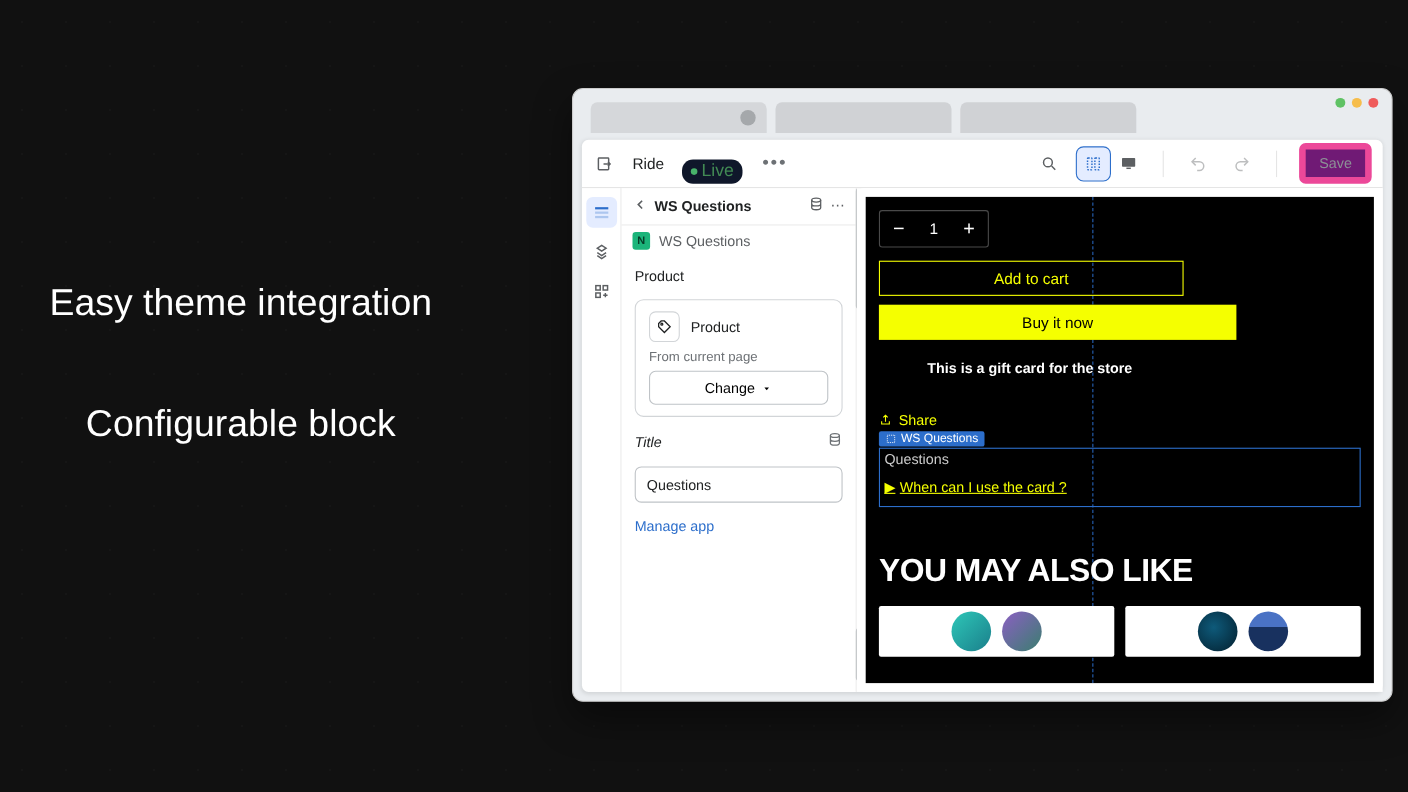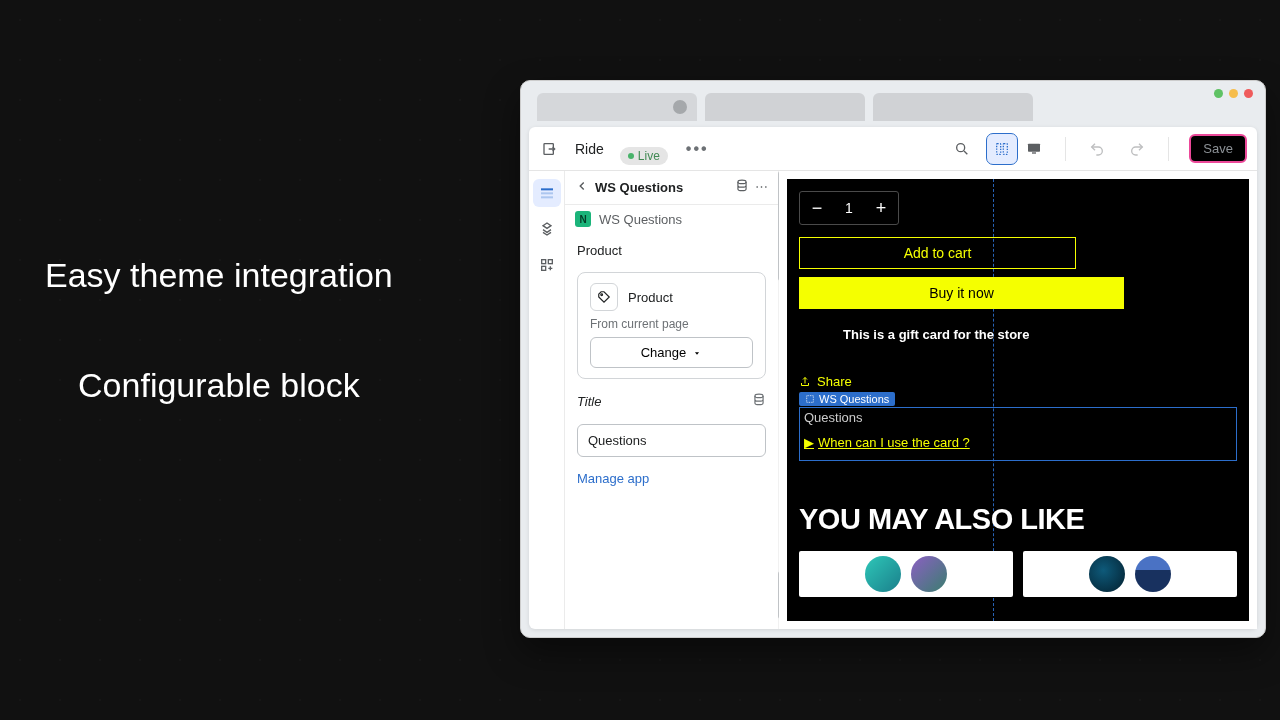--- a/index.html
+++ b/index.html
@@ -28,29 +28,29 @@
 .tab.active { width:160px; background:#d5d7da; }
 .tab.other { width:160px; background:#d0d2d5; }
 .tab .close { position:absolute; right:10px; top:7px; width:14px; height:14px; border-radius:50%; background:#a5a8ab; }
 
 .app { position:absolute; left:8px; right:8px; top:46px; bottom:8px; background:#fff; border-radius:6px; display:flex; flex-direction:column; box-shadow:0 1px 4px rgba(0,0,0,.1);}
 .toolbar { height:44px; display:flex; align-items:center; border-bottom:1px solid #e5e5e5; padding:0 10px; gap:10px; }
 .tb-icon { width:22px; height:22px; display:flex; align-items:center; justify-content:center; color:#5c5f62; border-radius:4px;}
 .tb-icon svg { width:16px; height:16px; }
 .tb-btn { border:1px solid transparent; border-radius:6px; cursor:pointer; }
 .theme-name { font-size:14px; color:#202223; margin-left:4px;}
-.pill { display:inline-flex; align-items:center; gap:4px; background:#e5e5e5; color:#428a54; font-size:12px; padding:2px 8px; border-radius:10px; margin-left:6px;margin-top:14px;}
+.pill { display:inline-flex; align-items:center; gap:4px; background:#0f172a; color:#428a54; font-size:16px; padding:2px 8px; border-radius:10px; margin-left:6px;margin-top:14px;}
 .pill::before{content:""; width:6px; height:6px; background:#48b36a; border-radius:50%;}
 .dots { margin-left:8px; color:#6d7175; cursor:pointer; letter-spacing:2px; font-weight:700;}
 .tb-spacer { flex:1; }
 .tool-group{display:flex; align-items:center; gap:2px;}
 .tool { width:30px; height:30px; display:flex; align-items:center; justify-content:center; border-radius:6px; color:#5c5f62;}
 .tool.active { background:#e4ecff; color:#2c6ecb; outline:1px solid #2c6ecb;}
 .divider { width:1px; height:24px; background:#e5e5e5; margin:0 6px;}
-.save-btn { padding:5px 12px; font-size:13px; border:2px solid #ec4899; border-radius:6px; color:#8c9196; background:#000000; margin-left:4px;}
+.save-btn { padding:5px 12px; font-size:13px; border:6px solid #ec4899; border-radius:6px; color:#8c9196; background:#701a75; margin-left:4px;}
 
 .body { flex:1; display:flex; min-height:0;}
 .rail { width:36px; border-right:1px solid #ebebeb; display:flex; flex-direction:column; align-items:center; padding-top:8px; gap:8px;}
 .rail .r-item { width:28px; height:28px; display:flex; align-items:center; justify-content:center; border-radius:6px; color:#5c5f62;}
 .rail .r-item.active{ background:#e4ecff; color:#2c6ecb;}
 
 .panel { width:214px; border-right:1px solid #ebebeb; position:relative; font-size:13px; color:#202223; display:flex; flex-direction:column;}
 .panel-header{display:flex; align-items:center; gap:6px; padding:8px 10px; border-bottom:1px solid #ebebeb;}
 .panel-header .back{color:#5c5f62;}
 .panel-header .title{font-weight:600; flex:1;}

